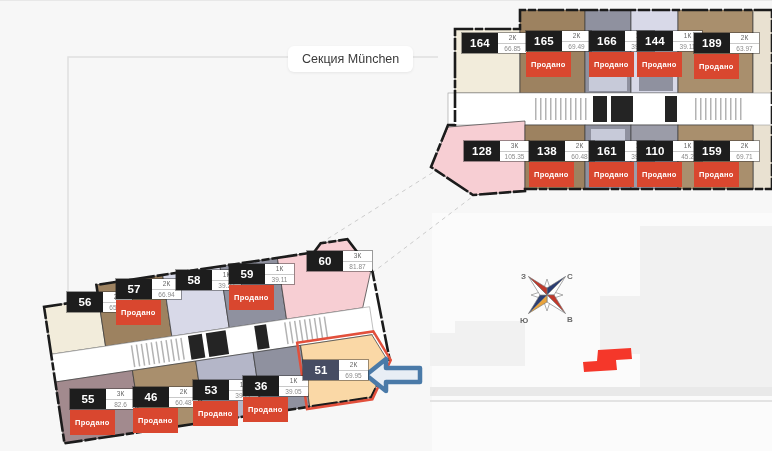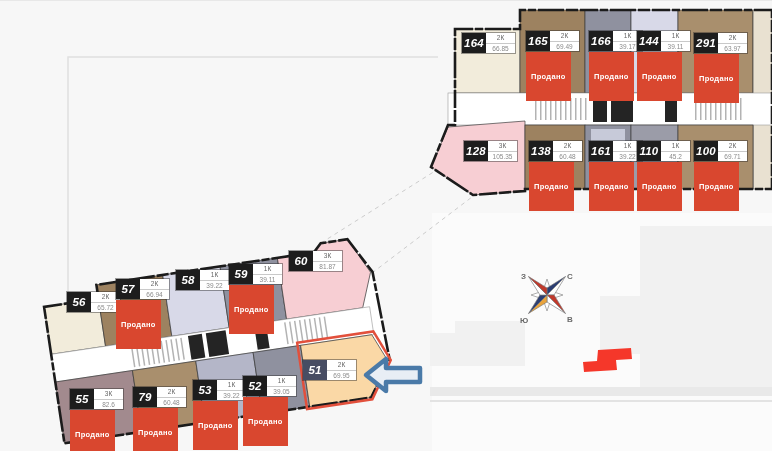--- a/index.html
+++ b/index.html
@@ -23,27 +23,27 @@
   .corr{fill:#ffffff;stroke:#9a9a9a;stroke-width:0.6;}
   .hatch{stroke:#b3b3b3;stroke-width:22;stroke-dasharray:1.5 3.5;}
   .shaft{fill:#242424;}
   .mapblock{fill:#f1f1f1;}
   .dashline{stroke:#cccccc;stroke-width:1;stroke-dasharray:4 4;fill:none;}
 
   
   .apt-label{position:absolute;z-index:6;display:flex;flex-direction:column;align-items:flex-start;cursor:pointer;}
   .apt-row{display:flex;box-shadow:0 0 0 1px rgba(40,40,40,.45);}
   .apt-num{background:var(--number-badge);color:#fff;font-weight:bold;font-size:11.5px;
-    width:24px;height:20px;display:flex;align-items:center;justify-content:center;letter-spacing:.2px;font-style:italic;}
+    width:36px;height:20px;display:flex;align-items:center;justify-content:center;letter-spacing:.2px;}
   .apt-num.navy{background:var(--apartment51-badge);}
   .apt-info{background:#fff;width:29px;height:20px;display:flex;flex-direction:column;box-sizing:border-box;}
   .apt-type{font-size:6.5px;color:#666;text-align:center;line-height:10px;height:10px;border-bottom:1px solid #c9c9c9;}
   .apt-area{font-size:6.5px;color:#8a8a8a;text-align:center;line-height:9px;height:9px;}
   .apt-sold{margin-top:1px;background:var(--sold-badge);color:#fff;font-size:7.5px;font-weight:bold;
-    padding:20px 5px;letter-spacing:.3px;}
+    padding:8px 5px;letter-spacing:.3px;}
 
   
   .section-pill{position:absolute;z-index:7;background:#ffffff;border-radius:6px;
     padding:6px 14px;font-size:12.5px;color:#3a3a3a;box-shadow:0 1px 3px rgba(0,0,0,.07);}
   #pill-muenchen{left:288px;top:45px;}
   #pill-hamburg{left:397px;top:410px;}
 
   .compass-letter{font-size:8px;fill:#6a6a6a;font-weight:bold;}
 </style>
 </head>
@@ -147,20 +147,21 @@
     <polygon class="unit u-peach" points="248,90 320,90 332,118 310,152 248,152"></polygon>
 
     <path class="outline" d="M0,14 H55 V0 H275 L283,-8 H310 L330,28 L334,118 L310,152 H0 Z"></path>
 
     <polygon points="245,87 322,87 335,118 311,154 245,154" fill="none" stroke="var(--highlight-outline)" stroke-width="2.5"></polygon>
   </g>
 
   <polygon points="366,374 386,358 386,367 420,367 420,381 386,381 386,390" fill="#e8eef5" stroke="var(--arrow-blue)" stroke-width="4.5" stroke-linejoin="round"></polygon>
 </svg>
 
+<div class="section-pill" id="pill-muenchen">Секция München</div>
 
 <div class="apt-label" style="left:462px;top:32px">
   <div class="apt-row">
     <span class="apt-num">164</span>
     <span class="apt-info">
           <span class="apt-type">2К</span>
           <span class="apt-area">66.85</span>
         </span>
   </div>
 
@@ -190,21 +191,21 @@
     <span class="apt-num">144</span>
     <span class="apt-info">
           <span class="apt-type">1К</span>
           <span class="apt-area">39.11</span>
         </span>
   </div>
   <div class="apt-sold">Продано</div>
 </div>
 <div class="apt-label" style="left:694px;top:32px">
   <div class="apt-row">
-    <span class="apt-num">291</span>
+    <span class="apt-num">189</span>
     <span class="apt-info">
           <span class="apt-type">2К</span>
           <span class="apt-area">63.97</span>
         </span>
   </div>
   <div class="apt-sold">Продано</div>
 </div>
 <div class="apt-label" style="left:464px;top:140px">
   <div class="apt-row">
     <span class="apt-num">128</span>
@@ -240,21 +241,21 @@
     <span class="apt-num">110</span>
     <span class="apt-info">
           <span class="apt-type">1К</span>
           <span class="apt-area">45.2</span>
         </span>
   </div>
   <div class="apt-sold">Продано</div>
 </div>
 <div class="apt-label" style="left:694px;top:140px">
   <div class="apt-row">
-    <span class="apt-num">100</span>
+    <span class="apt-num">159</span>
     <span class="apt-info">
           <span class="apt-type">2К</span>
           <span class="apt-area">69.71</span>
         </span>
   </div>
   <div class="apt-sold">Продано</div>
 </div>
 
 <div class="apt-label" style="left:67px;top:291px">
   <div class="apt-row">
@@ -289,21 +290,21 @@
 <div class="apt-label" style="left:229px;top:263px">
   <div class="apt-row">
     <span class="apt-num">59</span>
     <span class="apt-info">
           <span class="apt-type">1К</span>
           <span class="apt-area">39.11</span>
         </span>
   </div>
   <div class="apt-sold">Продано</div>
 </div>
-<div class="apt-label" style="left:289px;top:250px">
+<div class="apt-label" style="left:307px;top:250px">
   <div class="apt-row">
     <span class="apt-num">60</span>
     <span class="apt-info">
           <span class="apt-type">3К</span>
           <span class="apt-area">81.87</span>
         </span>
   </div>
 
 </div>
 <div class="apt-label" style="left:70px;top:388px">
@@ -311,41 +312,41 @@
     <span class="apt-num">55</span>
     <span class="apt-info">
           <span class="apt-type">3К</span>
           <span class="apt-area">82.6</span>
         </span>
   </div>
   <div class="apt-sold">Продано</div>
 </div>
 <div class="apt-label" style="left:133px;top:386px">
   <div class="apt-row">
-    <span class="apt-num">79</span>
+    <span class="apt-num">46</span>
     <span class="apt-info">
           <span class="apt-type">2К</span>
           <span class="apt-area">60.48</span>
         </span>
   </div>
   <div class="apt-sold">Продано</div>
 </div>
 <div class="apt-label" style="left:193px;top:379px">
   <div class="apt-row">
     <span class="apt-num">53</span>
     <span class="apt-info">
           <span class="apt-type">1К</span>
           <span class="apt-area">39.22</span>
         </span>
   </div>
   <div class="apt-sold">Продано</div>
 </div>
 <div class="apt-label" style="left:243px;top:375px">
   <div class="apt-row">
-    <span class="apt-num">52</span>
+    <span class="apt-num">36</span>
     <span class="apt-info">
           <span class="apt-type">1К</span>
           <span class="apt-area">39.05</span>
         </span>
   </div>
   <div class="apt-sold">Продано</div>
 </div>
 <div class="apt-label" style="left:303px;top:359px">
   <div class="apt-row">
     <span class="apt-num navy">51</span>

